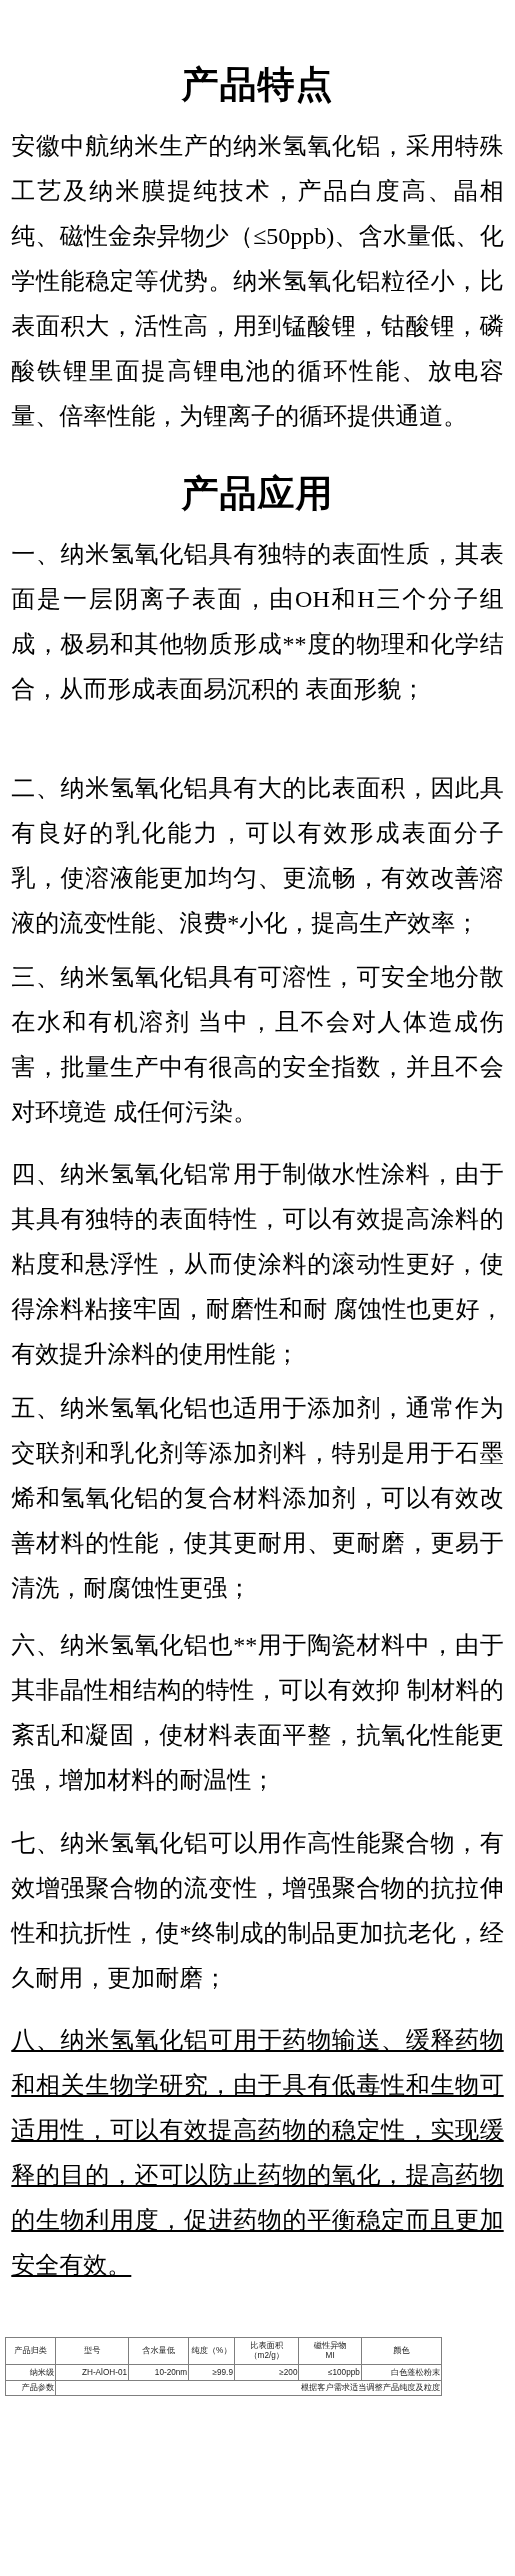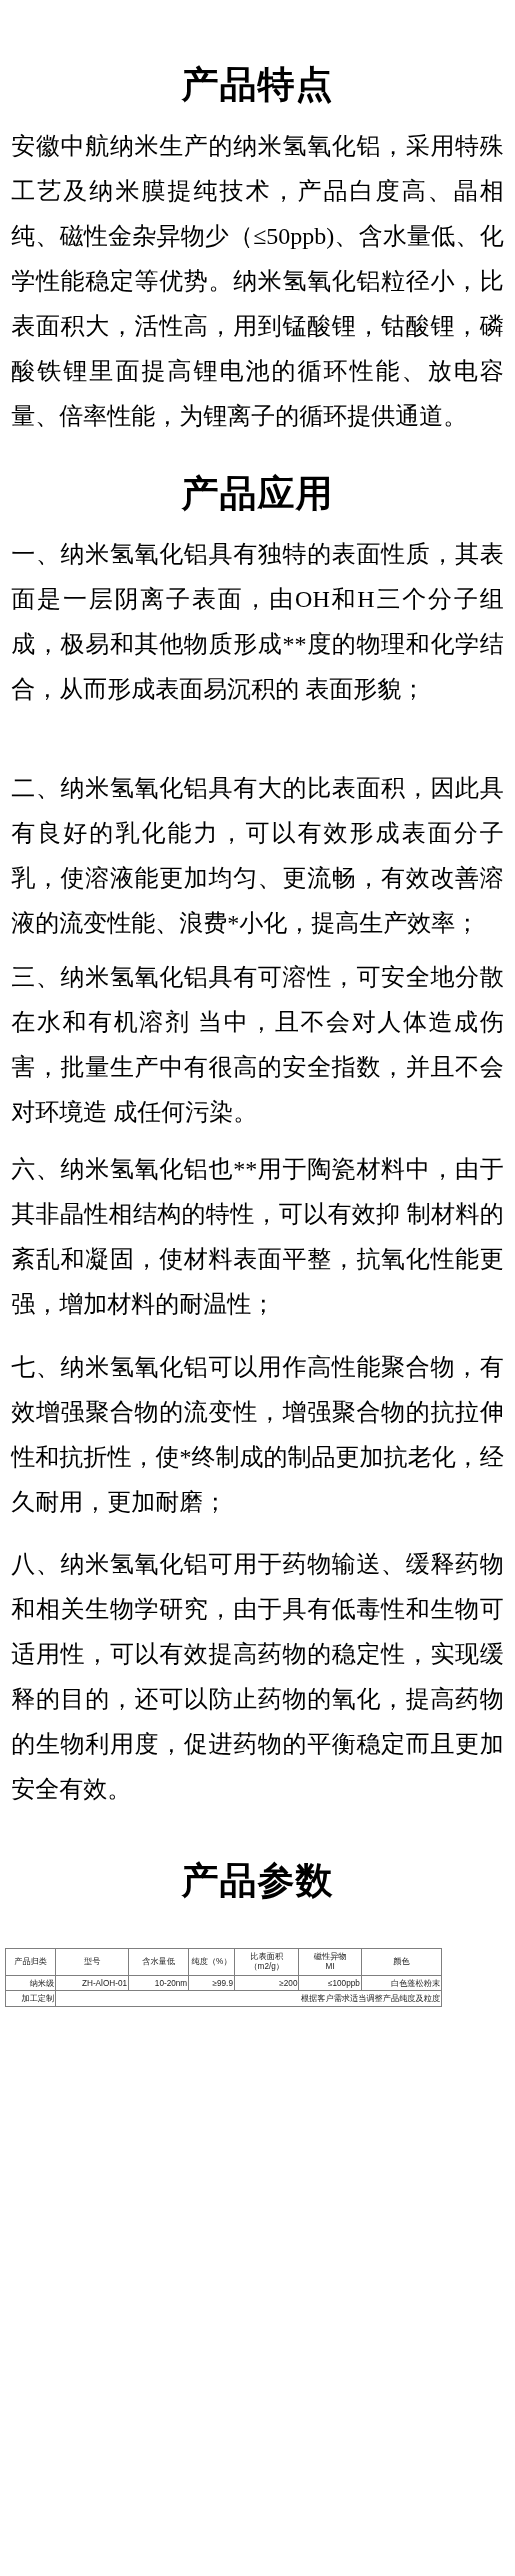--- a/index.html
+++ b/index.html
@@ -71,27 +71,28 @@
   <section>
     <h1 class="section-title">产品特点</h1>
     <p class="body-text" style="margin-top:20.6px;">安徽中航纳米生产的纳米氢氧化铝，采用特殊工艺及纳米膜提纯技术，产品白度高、晶相纯、磁性金杂异物少（≤50ppb)、含水量低、化学性能稳定等优势。纳米氢氧化铝粒径小，比表面积大，活性高，用到锰酸锂，钴酸锂，磷酸铁锂里面提高锂电池的循环性能、放电容量、倍率性能，为锂离子的循环提供通道。</p>
   </section>
 
   <section>
     <h1 class="section-title" style="margin-top:36px;">产品应用</h1>
     <p class="body-text" style="margin-top:20.6px;">一、纳米氢氧化铝具有独特的表面性质，其表面是一层阴离子表面，由OH和H三个分子组成，极易和其他物质形成**度的物理和化学结合，从而形成表面易沉积的 表面形貌；</p>
     <p class="body-text" style="margin-top:54px;">二、纳米氢氧化铝具有大的比表面积，因此具有良好的乳化能力，可以有效形成表面分子乳，使溶液能更加均匀、更流畅，有效改善溶液的流变性能、浪费*小化，提高生产效率；</p>
     <p class="body-text" style="margin-top:8.8px;">三、纳米氢氧化铝具有可溶性，可安全地分散在水和有机溶剂 当中，且不会对人体造成伤害，批量生产中有很高的安全指数，并且不会对环境造 成任何污染。</p>
+    <p class="body-text" style="margin-top:17.5px;">四、纳米氢氧化铝常用于制做水性涂料，由于其具有独特的表面特性，可以有效提高涂料的粘度和悬浮性，从而使涂料的滚动性更好，使得涂料粘接牢固，耐磨性和耐 腐蚀性也更好，有效提升涂料的使用性能；</p>
+    <p class="body-text" style="margin-top:8.8px;">五、纳米氢氧化铝也适用于添加剂，通常作为交联剂和乳化剂等添加剂料，特别是用于石墨烯和氢氧化铝的复合材料添加剂，可以有效改善材料的性能，使其更耐用、更耐磨，更易于清洗，耐腐蚀性更强；</p>
     <p class="body-text" style="margin-top:12px;">六、纳米氢氧化铝也**用于陶瓷材料中，由于其非晶性相结构的特性，可以有效抑 制材料的紊乱和凝固，使材料表面平整，抗氧化性能更强，增加材料的耐温性；</p>
     <p class="body-text" style="margin-top:18px;">七、纳米氢氧化铝可以用作高性能聚合物，有效增强聚合物的流变性，增强聚合物的抗拉伸性和抗折性，使*终制成的制品更加抗老化，经久耐用，更加耐磨；</p>
-    <p class="body-text" style="margin-top:17px;">八、纳米氢氧化铝可用于药物输送、缓释药物和相关生物学研究，由于具有低毒性和生物可适用性，可以有效提高药物的稳定性，实现缓释的目的，还可以防止药物的氧化，提高药物的生物利用度，促进药物的平衡稳定而且更加安全有效。</p>
+    <p class="body-text" style="margin-top:17px;text-decoration:underline;">八、纳米氢氧化铝可用于药物输送、缓释药物和相关生物学研究，由于具有低毒性和生物可适用性，可以有效提高药物的稳定性，实现缓释的目的，还可以防止药物的氧化，提高药物的生物利用度，促进药物的平衡稳定而且更加安全有效。</p>
   </section>
 
   <section>
-    <h1 class="section-title" style="margin-top:50px;">产品参数</h1>
     <table class="param-table">
       <colgroup>
         <col class="col-1">
           <col class="col-2">
           <col class="col-3">
           <col class="col-4">
         <col class="col-5">
           <col class="col-6">
           <col class="col-7">
       </colgroup>
@@ -110,21 +111,21 @@
       <tr>
         <td>纳米级</td>
         <td>ZH-AlOH-01</td>
         <td>10-20nm</td>
         <td>≥99.9</td>
         <td>≥200</td>
         <td>≤100ppb</td>
         <td>白色蓬松粉末</td>
       </tr>
       <tr>
-        <td>加工定制</td>
+        <td>产品参数</td>
         <td colspan="6">根据客户需求适当调整产品纯度及粒度</td>
       </tr>
     </tbody>
       </table>
   </section>
 
 </div>
 
 
 </body></html>

